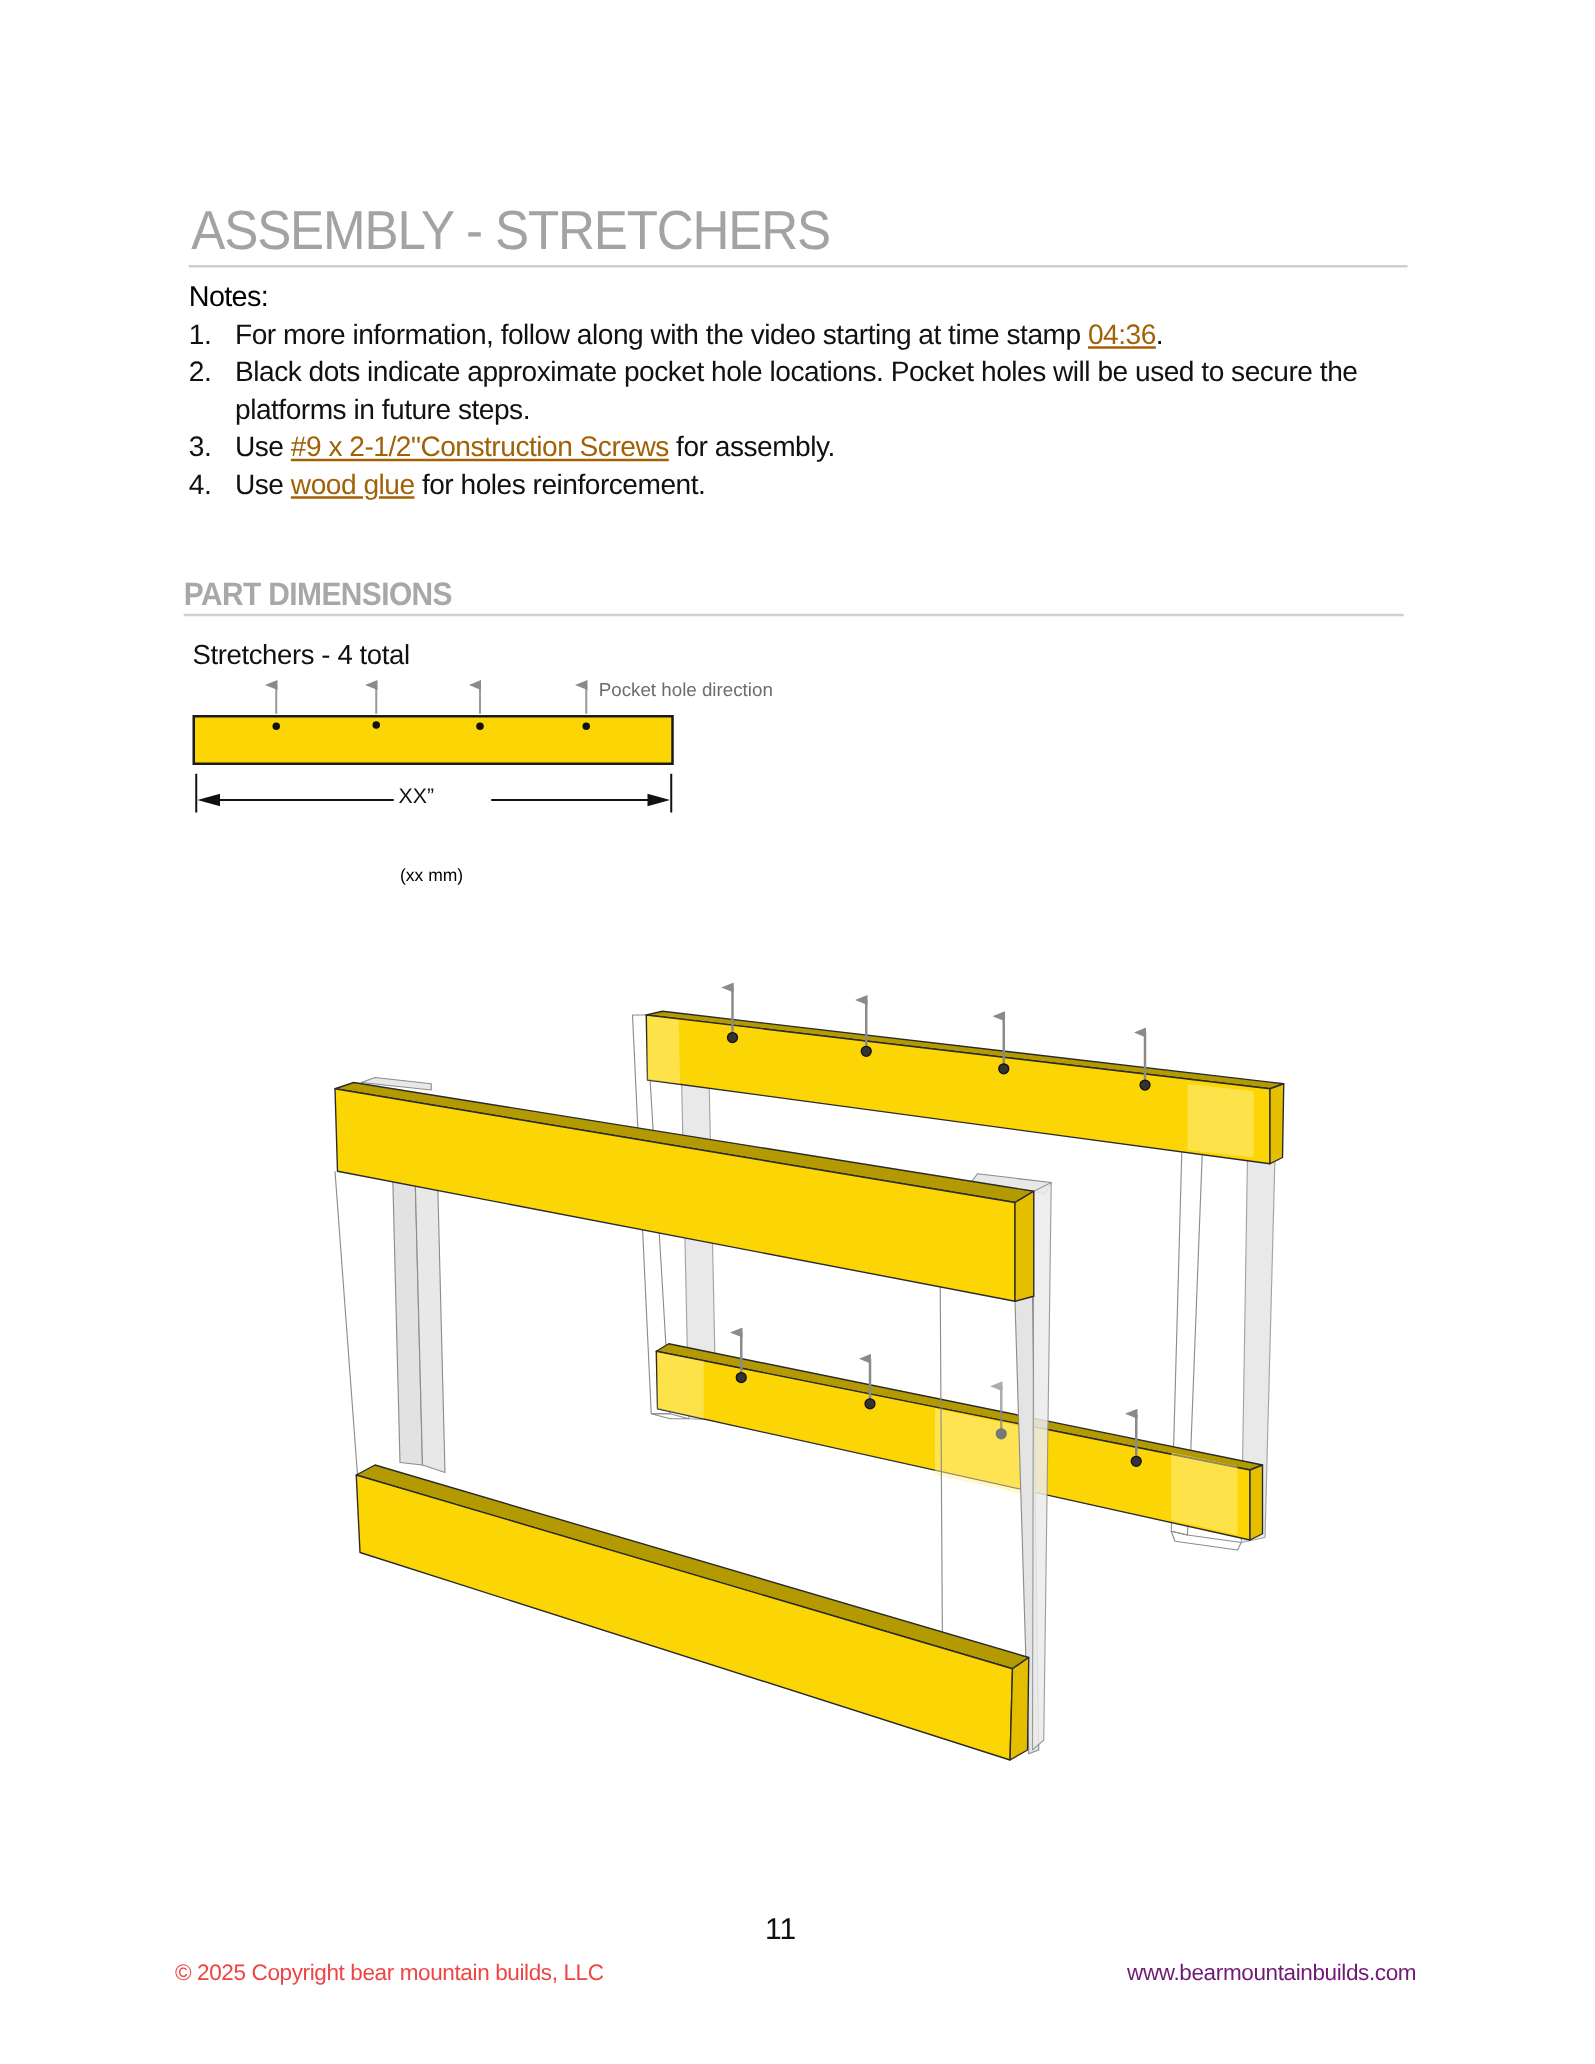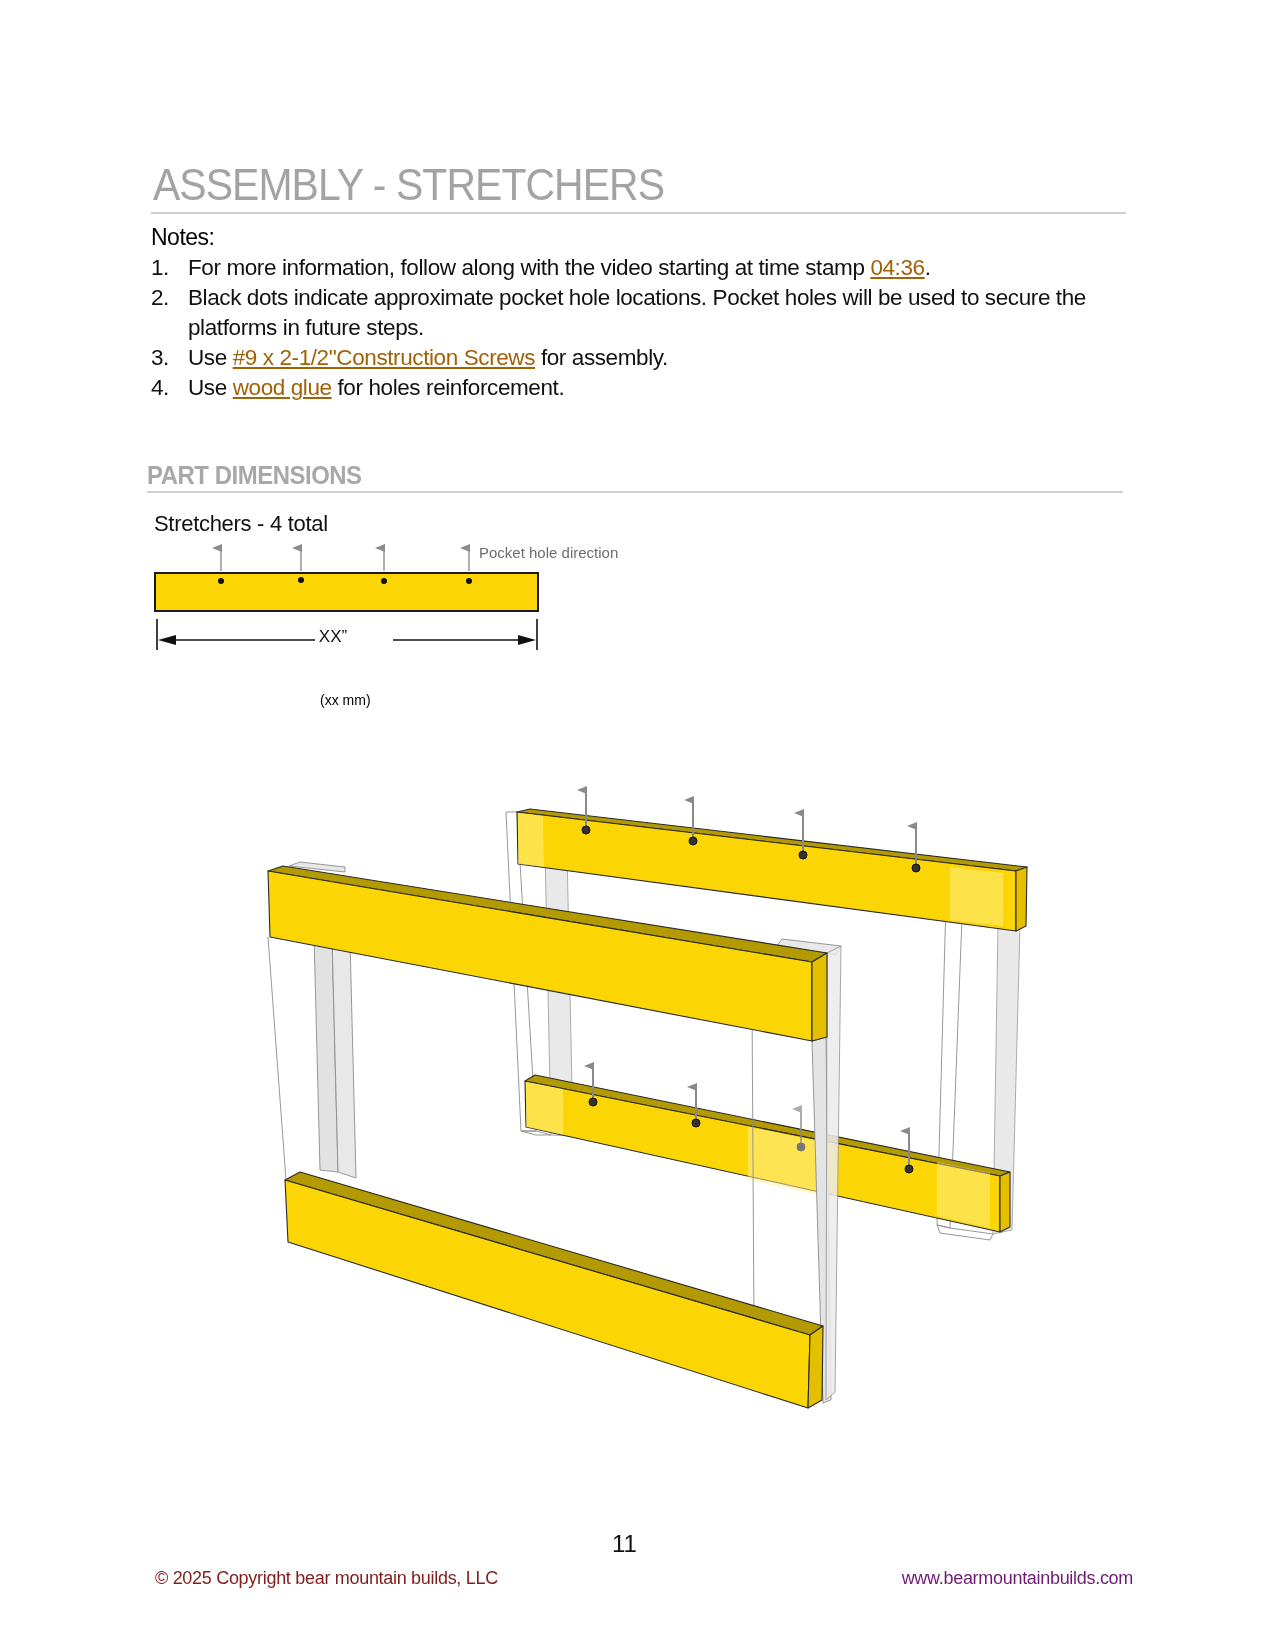--- a/index.html
+++ b/index.html
@@ -13,21 +13,21 @@
   .notes-list { left: 151px; top: 253px; width: 980px; margin: 0; padding: 0; list-style: none; font-size: 22.5px; line-height: 30px; letter-spacing: -0.4px; }
   .notes-list li { position: relative; padding-left: 37px; }
   .notes-list .num { position: absolute; left: 0; top: 0; }
   .notes-list a { color: #a16207; text-decoration: underline; }
   .section-heading { left: 147px; top: 460px; font-size: 26px; font-weight: bold; color: #a8a8a8; letter-spacing: -0.5px; transform: scaleX(0.92); transform-origin: left; white-space: nowrap; }
   .part-title { left: 154px; top: 511px; font-size: 22px; font-weight: normal; color: #111; letter-spacing: -0.3px; }
   .pocket-label { left: 479px; top: 544px; font-size: 15px; color: #6d6d6d; }
   .dim-label { left: 308px; top: 627px; font-size: 17px; color: #111; width: 50px; text-align: center; }
   .dim-sub { left: 320px; top: 652px; font-size: 14px; color: #000000; width: 66px; text-align: left; margin-top: 40px; }
   .page-number { left: 612px; top: 1530px; font-size: 24px; color: #111; width: 52px; text-align: left; }
-  .footer-left { left: 155px; top: 1568px; font-size: 18px; color: #7f1d1d; letter-spacing: -0.3px; }
+  .footer-left { left: 140px; top: 1568px; font-size: 18px; color: #ef4444; letter-spacing: -0.3px; }
   .footer-right { right: 143px; top: 1568px; font-size: 18px; color: #701a75; letter-spacing: -0.3px; }
   svg.diagram { position: absolute; left: 0; top: 0; }
 </style>
 </head>
 <body>
 
 <div class="abs page-title">ASSEMBLY - STRETCHERS</div>
 <div class="abs rule" style="left:151px; top:212px; width:975px;"></div>
 
 <div class="abs notes-heading">Notes:</div>

